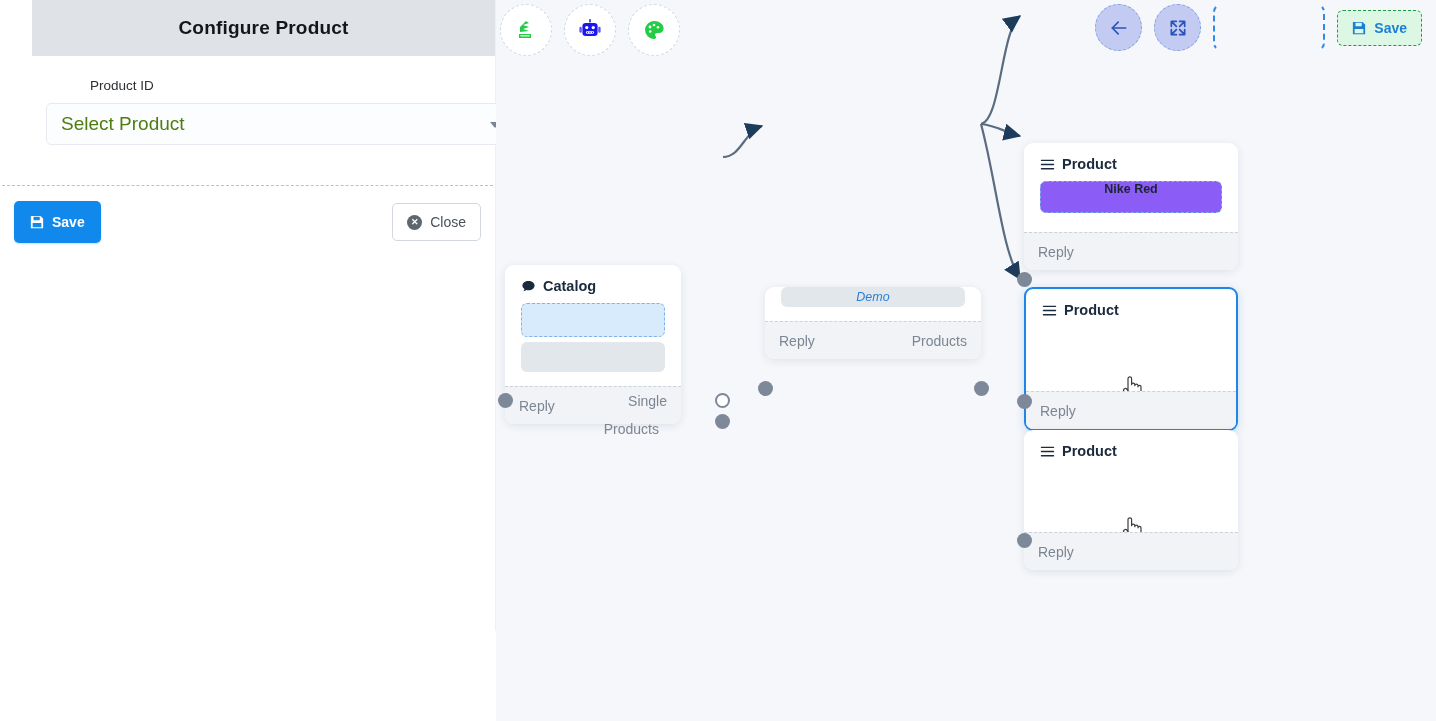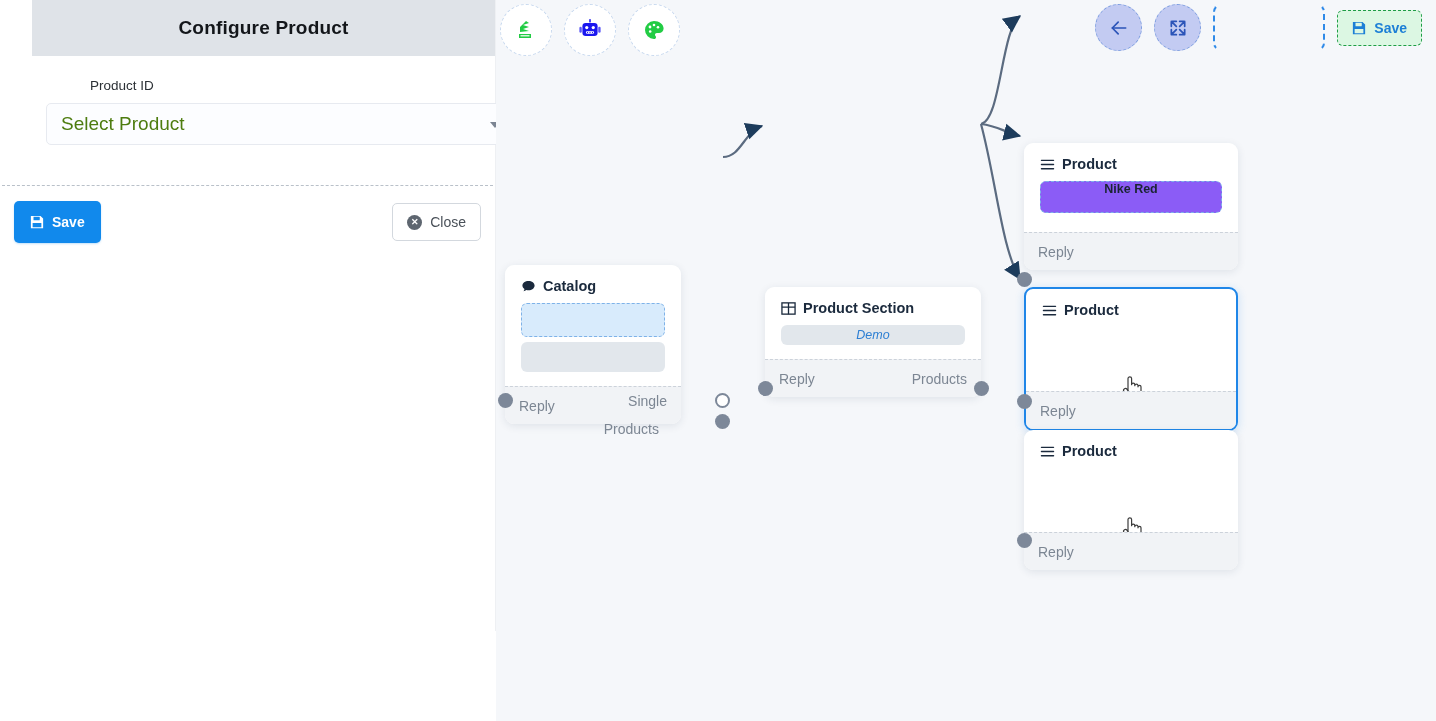--- a/index.html
+++ b/index.html
@@ -328,27 +328,20 @@
         <span class="port-label left">Reply</span>
         <span class="port-label right" style="top:14px;">Single</span>
       </div>
       <span class="port-dot" style="left:-7px; top:128px;"></span>
       <span class="port-dot hollow" style="left:210px; top:128px;"></span>
       <span class="port-dot" style="left:210px; top:149px;"></span>
       <span class="port-label" style="position:absolute; right:22px; top:156px; transform:none;">Products</span>
     </section>
 
     <section class="node" style="left:269px; top:287px; width:216px;">
-      <div class="node-head">
-        <svg width="15" height="15" viewBox="0 0 16 16">
-          <rect x="1" y="2" width="14" height="12" fill="none" stroke="#1b2a3d" stroke-width="1.4"></rect>
-          <path d="M1 6.6h14M8 2v12" stroke="#1b2a3d" stroke-width="1.4"></path>
-        </svg>
-        <span>Product Section</span>
-      </div>
       <div class="node-body">
         <div class="chip-gray" style="height:20px;font-style:italic;">
           <span>Demo</span>
         </div>
       </div>
       <div class="node-foot">
         <span class="port-label left">Reply</span>
         <span class="port-label right">Products</span>
       </div>
       <span class="port-dot" style="left:-7px; top:94px;"></span>

